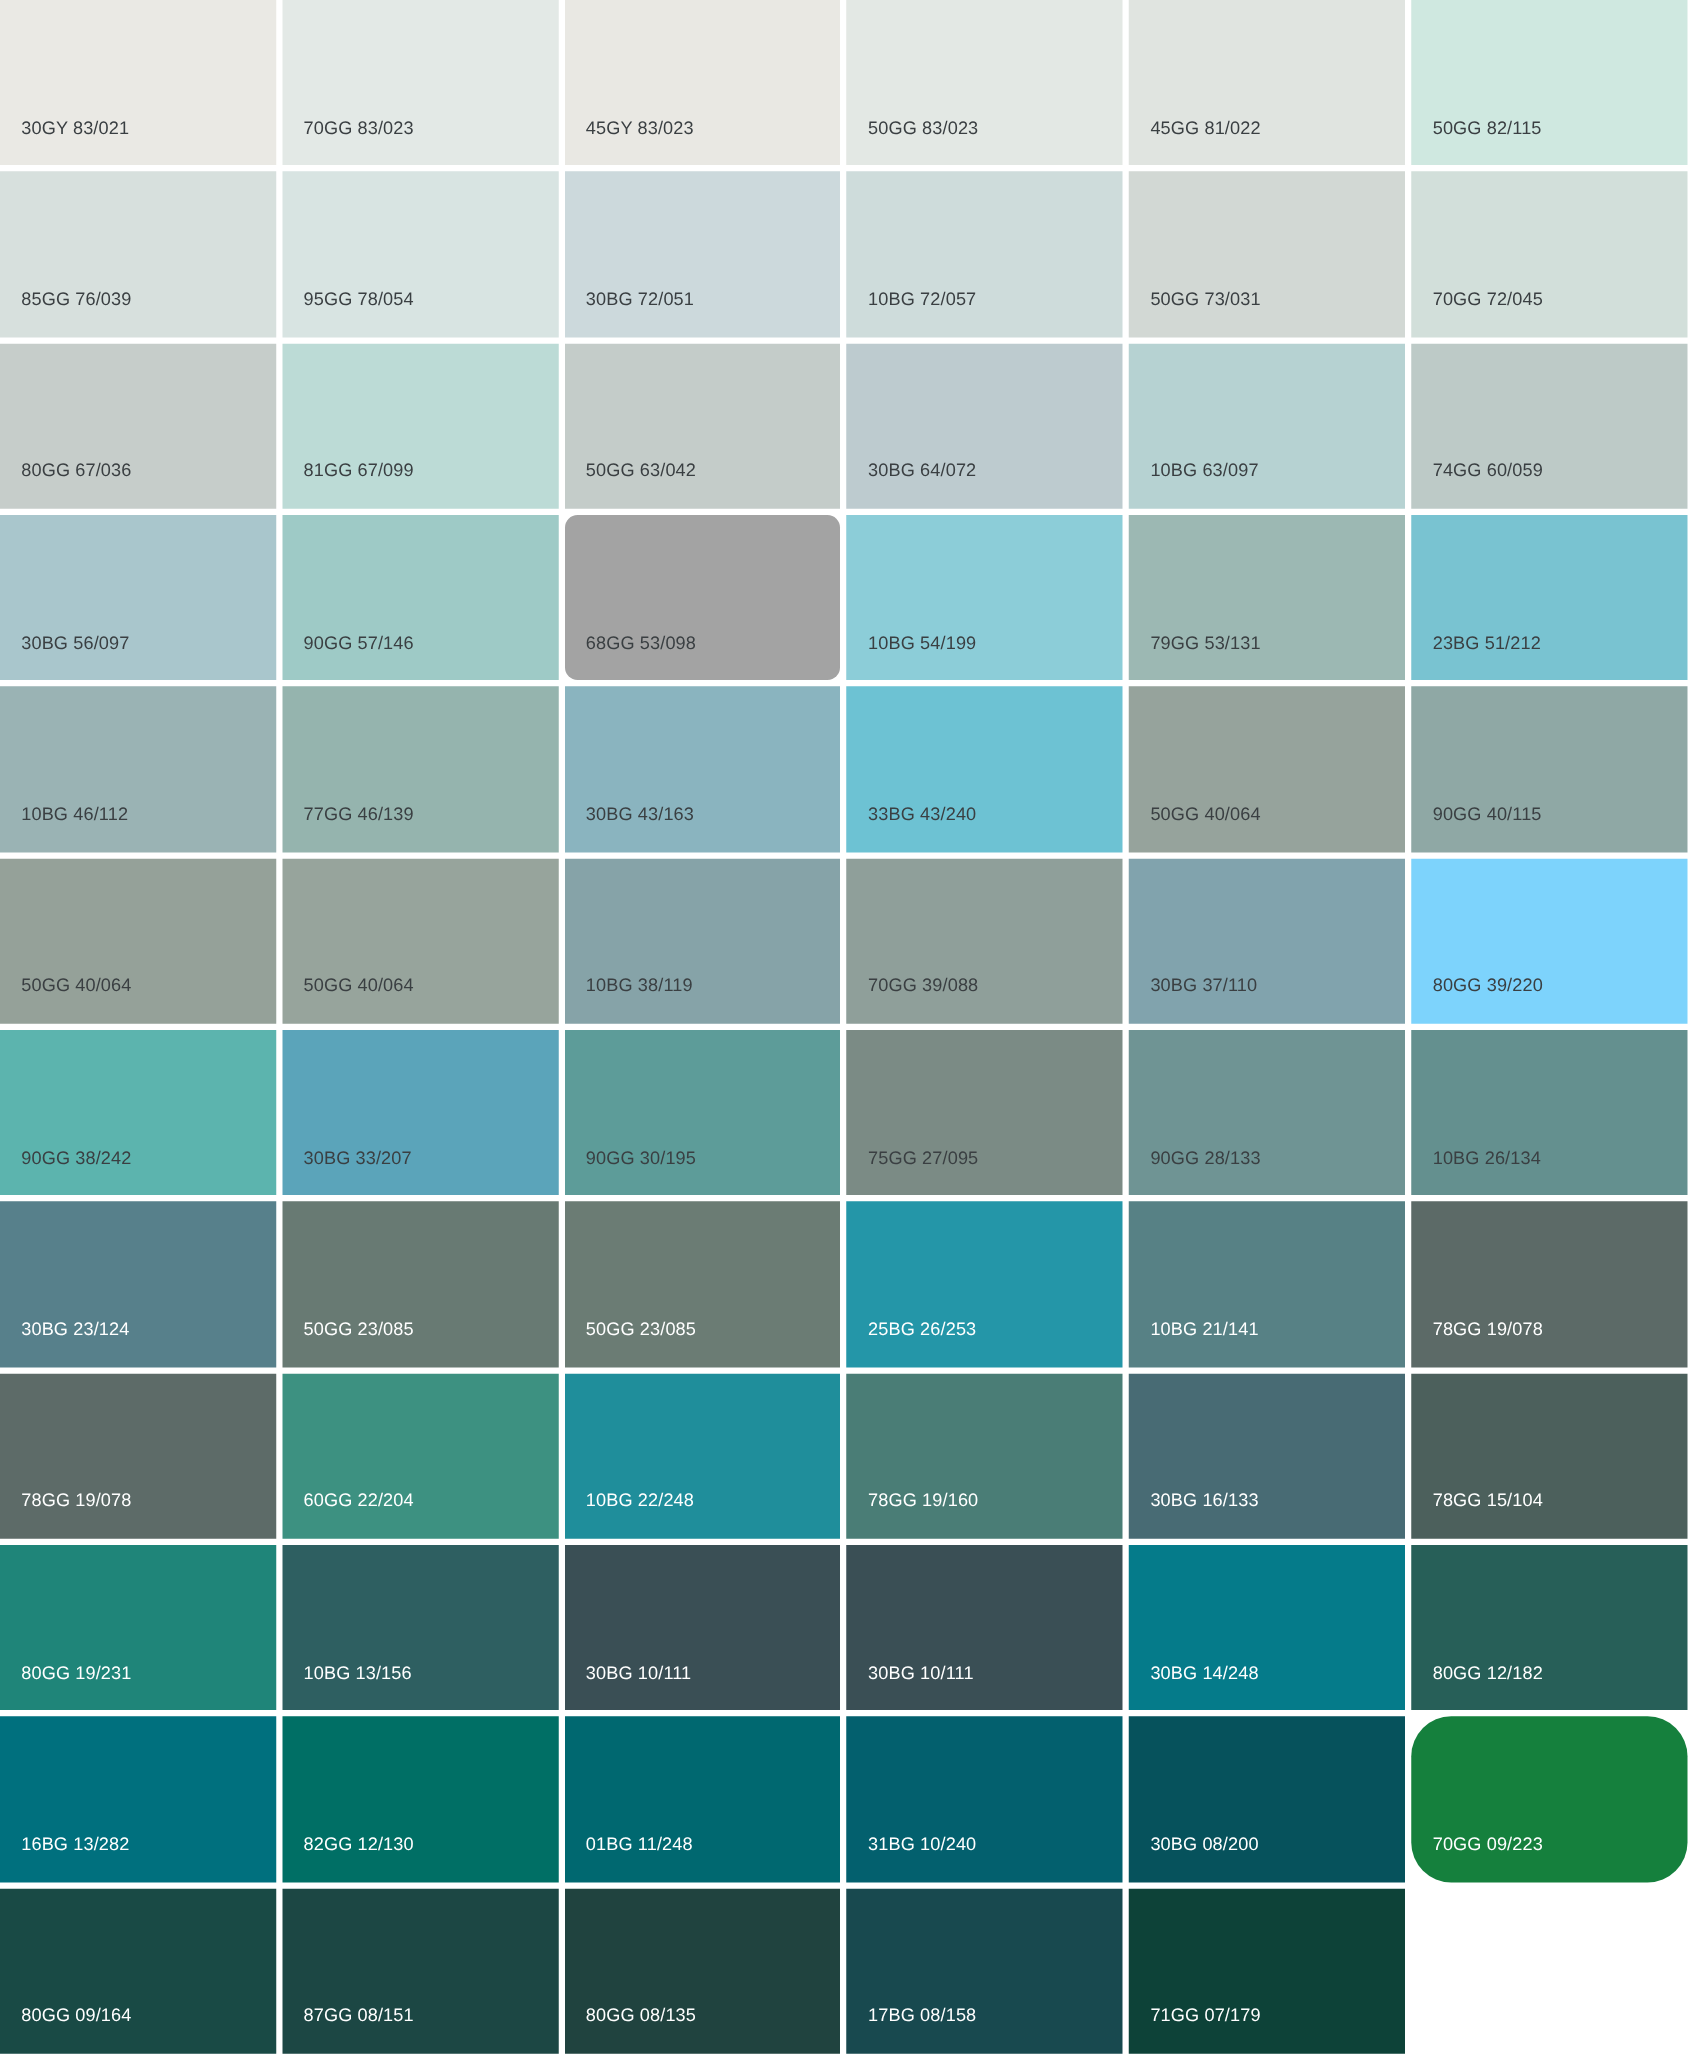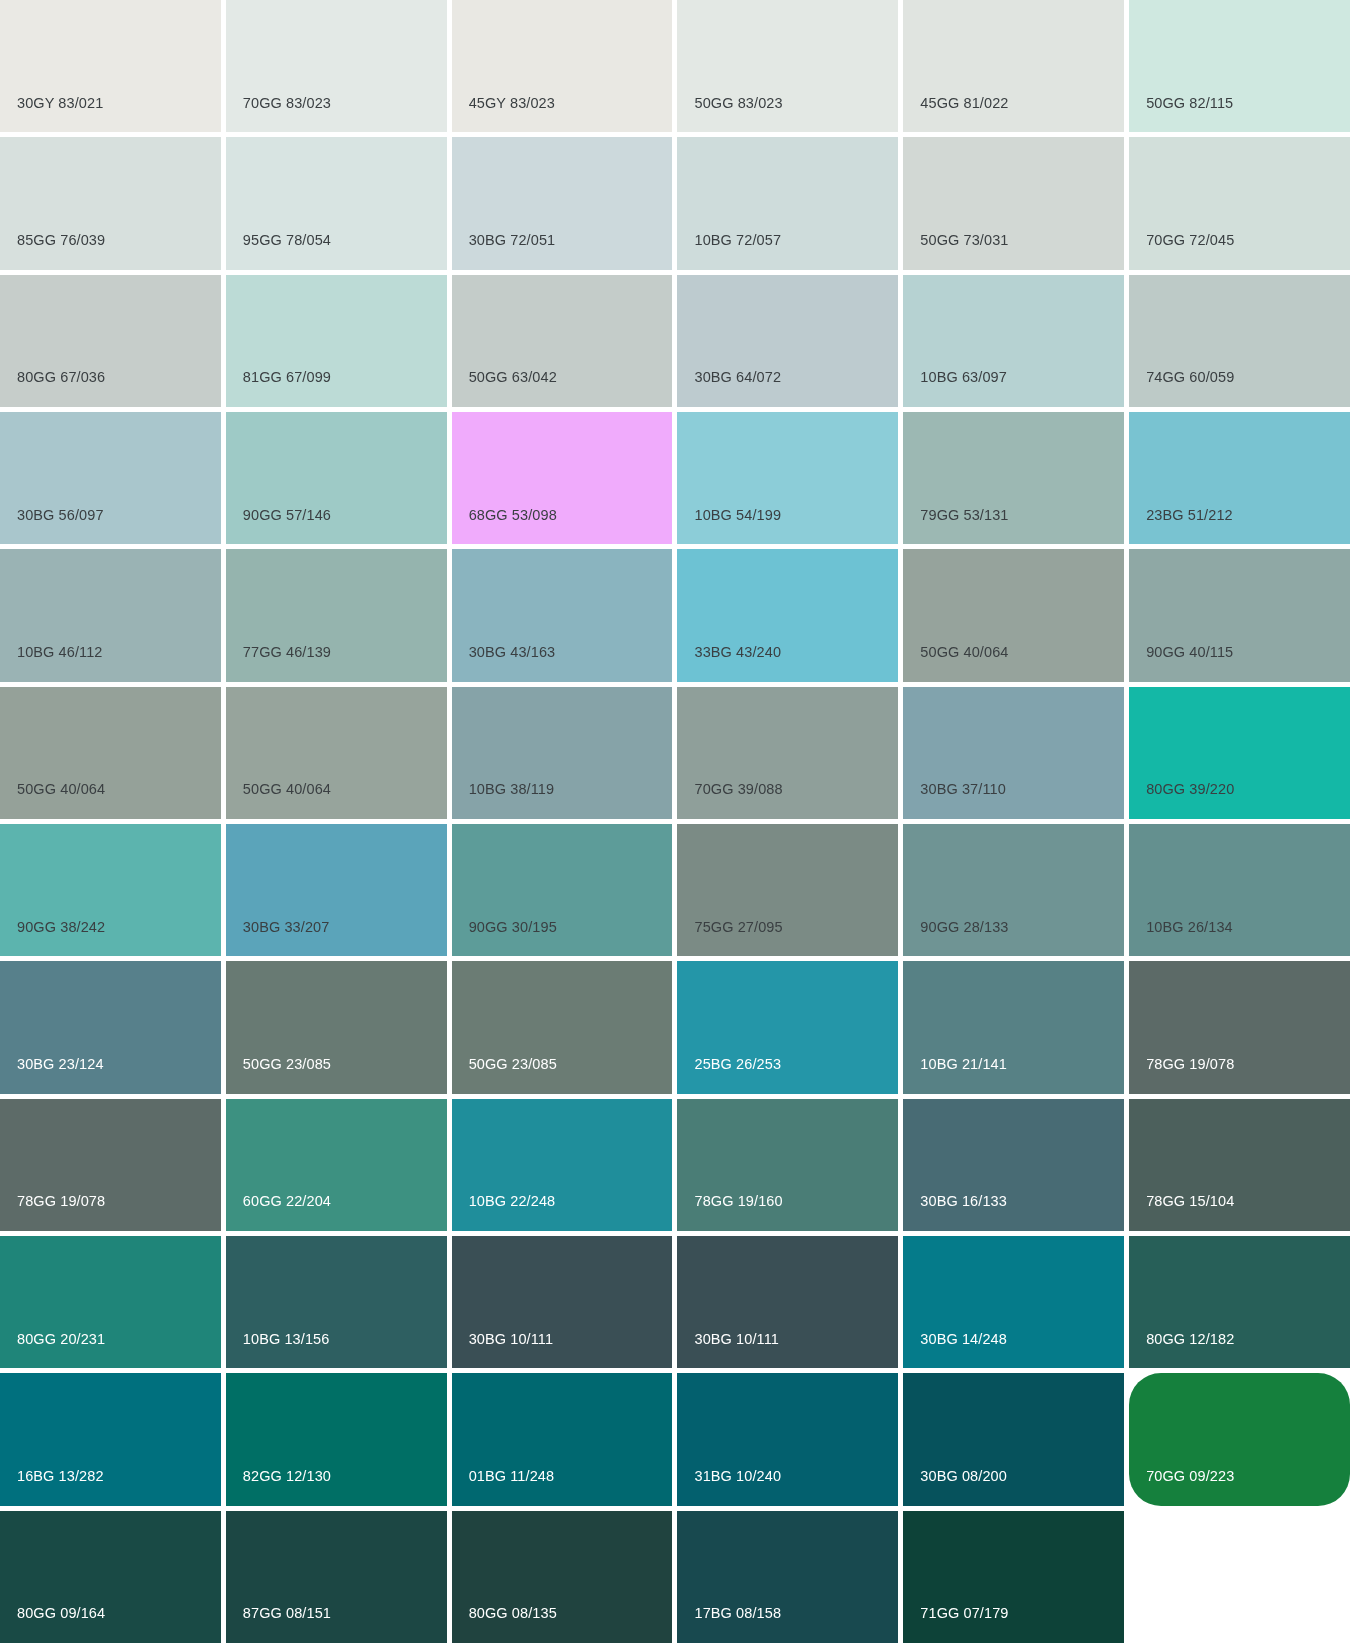--- a/index.html
+++ b/index.html
@@ -101,21 +101,21 @@
     </div>
     <div class="swatch light" style="background-color: rgb(189, 202, 199);">
       <span class="swatch-label">74GG 60/059</span>
     </div>
     <div class="swatch light" style="background-color: rgb(169, 198, 204);">
       <span class="swatch-label">30BG 56/097</span>
     </div>
     <div class="swatch light" style="background-color: rgb(158, 202, 198);">
       <span class="swatch-label">90GG 57/146</span>
     </div>
-    <div class="swatch light" style="background-color: #f0abfc;">
+    <div class="swatch light" style="background-color: #a3a3a3; border-radius: 10px;">
       <span class="swatch-label">68GG 53/098</span>
     </div>
     <div class="swatch light" style="background-color: rgb(140, 205, 216);">
       <span class="swatch-label">10BG 54/199</span>
     </div>
     <div class="swatch light" style="background-color: rgb(156, 184, 179);">
       <span class="swatch-label">79GG 53/131</span>
     </div>
     <div class="swatch light" style="background-color: rgb(121, 195, 209);">
       <span class="swatch-label">23BG 51/212</span>
@@ -146,21 +146,21 @@
     </div>
     <div class="swatch light" style="background-color: rgb(134, 163, 168);">
       <span class="swatch-label">10BG 38/119</span>
     </div>
     <div class="swatch light" style="background-color: rgb(143, 159, 154);">
       <span class="swatch-label">70GG 39/088</span>
     </div>
     <div class="swatch light" style="background-color: rgb(129, 163, 173);">
       <span class="swatch-label">30BG 37/110</span>
     </div>
-    <div class="swatch light" style="background-color: #14b8a6;">
+    <div class="swatch light" style="background-color: #7dd3fc;">
       <span class="swatch-label">80GG 39/220</span>
     </div>
     <div class="swatch light" style="background-color: rgb(92, 180, 174);">
       <span class="swatch-label">90GG 38/242</span>
     </div>
     <div class="swatch light" style="background-color: rgb(91, 164, 186);">
       <span class="swatch-label">30BG 33/207</span>
     </div>
     <div class="swatch light" style="background-color: rgb(93, 156, 153); padding-left: 40px;">
       <span class="swatch-label">90GG 30/195</span>
@@ -204,21 +204,21 @@
     <div class="swatch dark" style="background-color: rgb(74, 125, 118);">
       <span class="swatch-label">78GG 19/160</span>
     </div>
     <div class="swatch dark" style="background-color: rgb(72, 107, 116);">
       <span class="swatch-label">30BG 16/133</span>
     </div>
     <div class="swatch dark" style="background-color: rgb(76, 96, 92);">
       <span class="swatch-label">78GG 15/104</span>
     </div>
     <div class="swatch dark" style="background-color: rgb(31, 133, 121);">
-      <span class="swatch-label">80GG 20/231</span>
+      <span class="swatch-label">80GG 19/231</span>
     </div>
     <div class="swatch dark" style="background-color: rgb(46, 95, 97);">
       <span class="swatch-label">10BG 13/156</span>
     </div>
     <div class="swatch dark" style="background-color: rgb(58, 79, 85);">
       <span class="swatch-label">30BG 10/111</span>
     </div>
     <div class="swatch dark" style="background-color: rgb(58, 79, 85);">
       <span class="swatch-label">30BG 10/111</span>
     </div>

